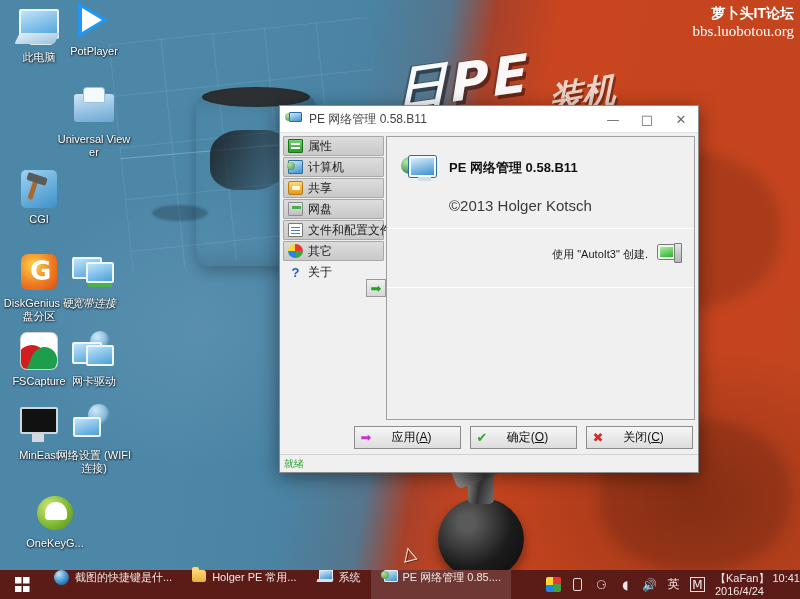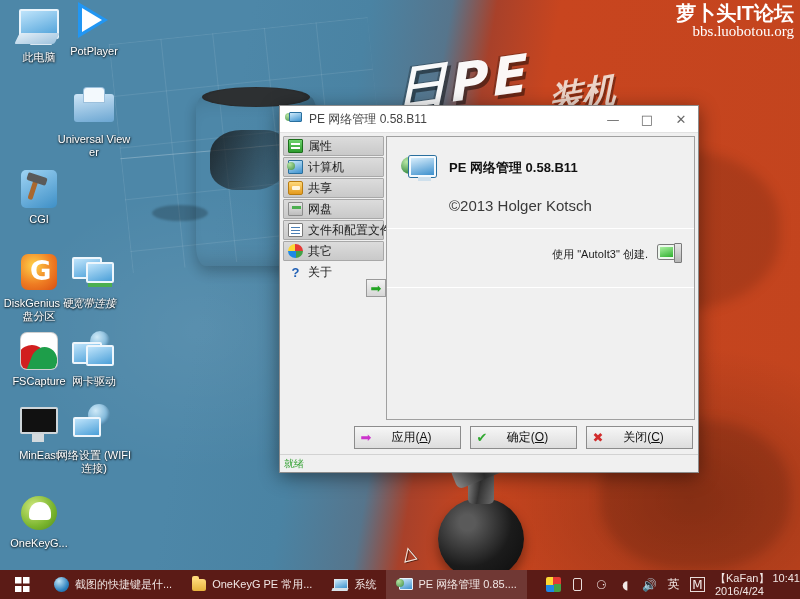--- a/index.html
+++ b/index.html
@@ -286,21 +286,21 @@
   }
   .winlogo {
     width: 15px; height: 15px;
     background:
       linear-gradient(#fff 0 0) 0 0/6.5px 6.5px no-repeat,
       linear-gradient(#fff 0 0) 8.5px 0/6.5px 6.5px no-repeat,
       linear-gradient(#fff 0 0) 0 8.5px/6.5px 6.5px no-repeat,
       linear-gradient(#fff 0 0) 8.5px 8.5px/6.5px 6.5px no-repeat;
   }
   .task {
-    height: 29px; display: flex; align-items: center; gap: 6px;
+    height: 29px; display: flex; gap: 6px;
     padding: 0 10px; white-space: nowrap;
   }
   .task.active { background: rgba(255,255,255,.13); }
   .tk-globe { width:15px;height:15px;border-radius:50%;background:radial-gradient(circle at 33% 28%,#bfe3f6,#2a7fbe 65%,#1d5f92); flex:0 0 auto;}
   .tk-folder { width:14px;height:12px;background:linear-gradient(#ffd97a,#e7b23c); border-radius:1px 3px 2px 2px; flex:0 0 auto; position:relative;}
   .tk-folder::before{content:"";position:absolute;left:0;top:-3px;width:7px;height:4px;background:#ffd97a;border-radius:2px 2px 0 0;}
   .tk-lap { width:16px;height:12px;position:relative; flex:0 0 auto;}
   .tk-lap::before{content:"";position:absolute;left:2px;top:0;width:12px;height:8px;background:linear-gradient(160deg,#cfeafb,#3e93cf);border:1px solid #dfe9f0;}
   .tk-lap::after{content:"";position:absolute;left:0;top:9px;width:16px;height:3px;background:#d7e2ea;transform:skewX(-20deg);}
   .tk-pc { width:16px;height:13px;position:relative;flex:0 0 auto;}
@@ -310,21 +310,21 @@
   .tri { width: 15px; height: 15px; display: flex; align-items: center; justify-content: center; font-size: 12px; color: #f3e9e7; font-family:"DejaVu Sans",sans-serif;}
   .tri-palette { background: conic-gradient(#e53935 0 25%, #43a047 0 50%, #1e88e5 0 75%, #fdd835 0); border-radius: 2px; }
   .tri-box { border: 1px solid #eadfdd; border-radius: 2px; width:9px;height:13px; }
   #clock { text-align: left; line-height: 13px; padding: 0 0 0 4px; font-size: 11px; white-space: nowrap; }
 
   
   #watermark {
     position: absolute; right: 6px; top: 4px; text-align: right;
     color: #ffffff; line-height: 18px;
   }
-  #wm1 { font-size: 20px; font-weight: bold; }
+  #wm1 { font-size: 14px; font-weight: bold; }
   #wm2 { font-size: 15px; font-family: "Liberation Serif", serif; }
 </style>
 </head>
 <body>
 
 <div id="desktop">
 
   <div class="wp-grid"></div>
   <div class="wp-line" style="left:120px;top:150px;width:190px;transform:rotate(-5deg);"></div>
   <div class="wp-can"></div>
@@ -402,21 +402,21 @@
       </div>
     <div class="label">MinEast</div>
   </div>
   <div class="icon" style="left:55px;top:404px;">
     <div class="glyph">
         <div class="i-globe" style="left:16px;top:0;width:22px;height:22px;"></div>
         <div class="i-dual" style="top:13px;left:1px;width:28px;height:20px;"></div>
       </div>
     <div class="label">网络设置 (WIFI连接)</div>
   </div>
-  <div class="icon" style="left:0px;top:492px;">
+  <div class="icon" style="left:16px;top:492px;">
     <div class="glyph">
         <div class="i-ok"></div>
       </div>
     <div class="label">OneKeyG...</div>
   </div>
 
   <div id="dialog">
 
     <div id="titlebar">
       <div class="ticon">
@@ -511,21 +511,21 @@
   <div id="taskbar">
     <div id="start">
       <div class="winlogo"></div>
     </div>
     <div class="task">
       <span class="tk-globe"></span>
       <span>截图的快捷键是什...</span>
     </div>
     <div class="task">
       <span class="tk-folder"></span>
-      <span>OneKeyG PE 常用...</span>
+      <span>Holger PE 常用...</span>
     </div>
     <div class="task">
       <span class="tk-lap"></span>
       <span>系统</span>
     </div>
     <div class="task active">
       <span class="tk-pc"></span>
       <span>PE 网络管理 0.85....</span>
     </div>
 

